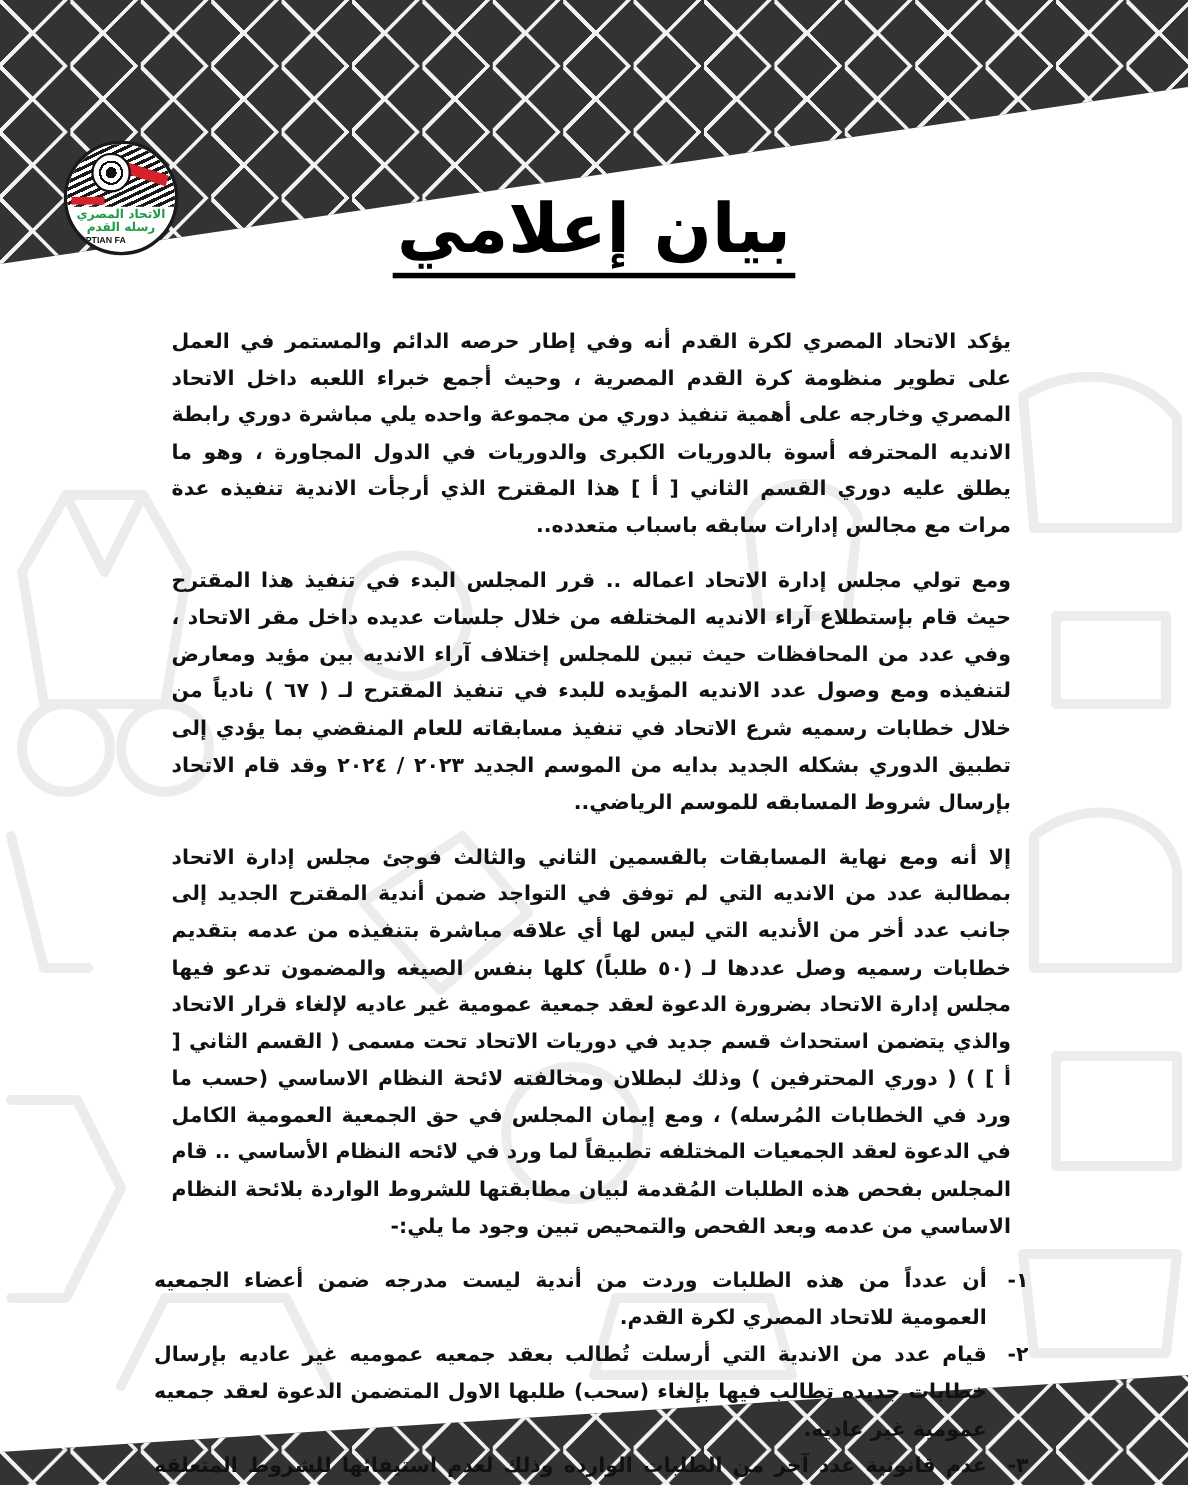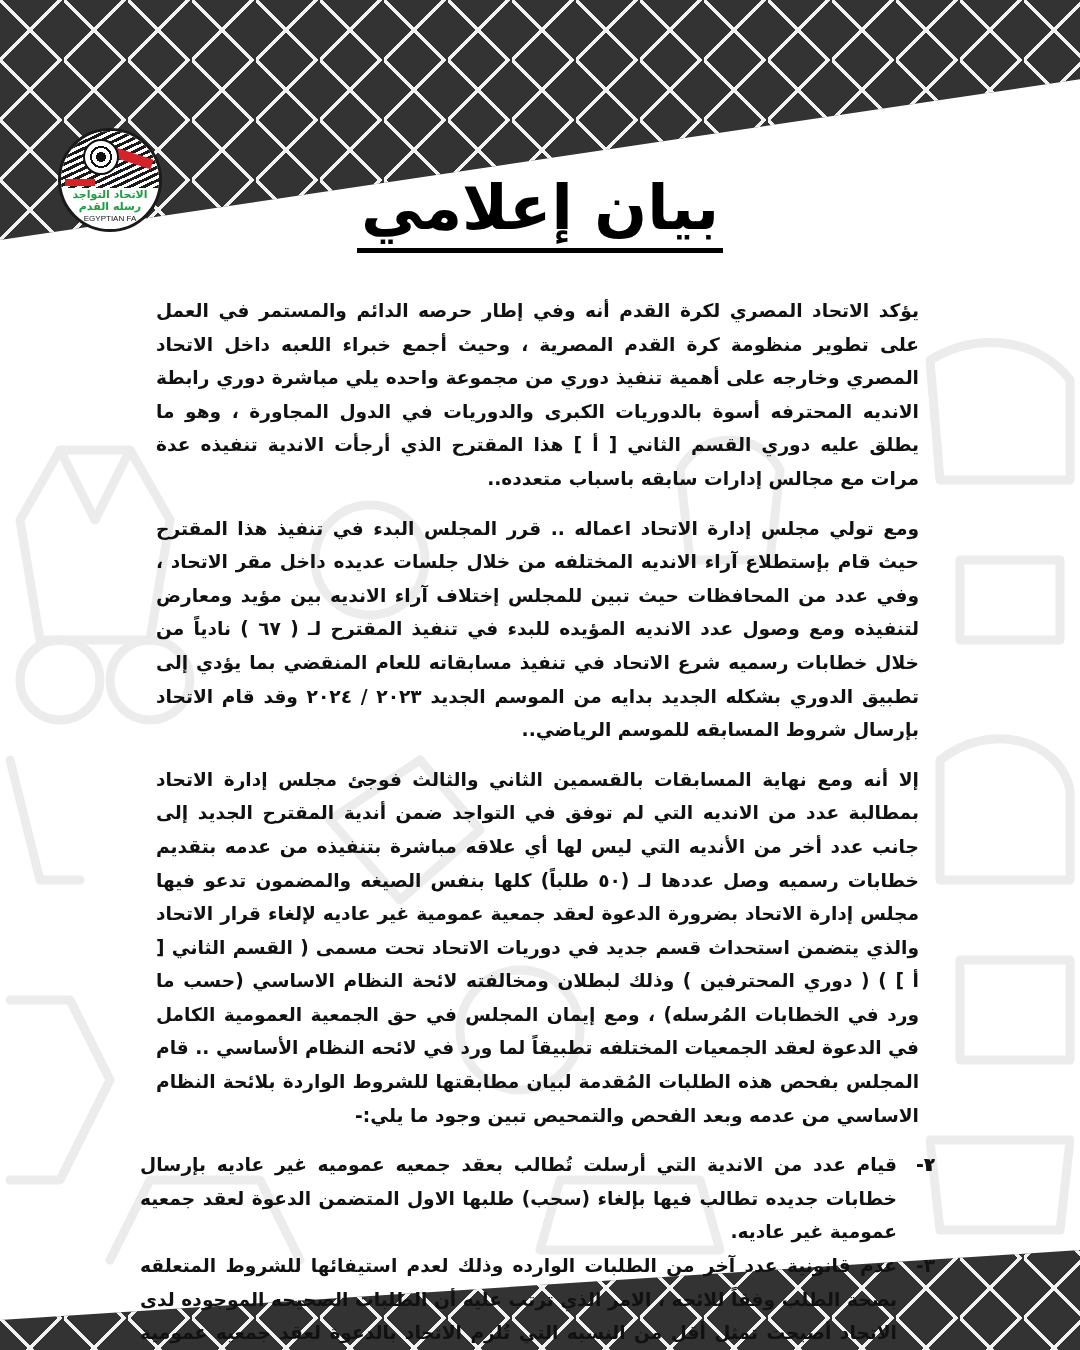--- a/index.html
+++ b/index.html
@@ -42,22 +42,22 @@
       position: absolute; left: 22px; top: 8px; width: 36px; height: 36px; border-radius: 50%;
       background: radial-gradient(circle at 50% 50%, #111 0 5px, #fff 5px 9px, #111 9px 11px, #fff 11px);
       border: 2px solid #111;
     }
     .logo-text {
       position: absolute; left: 0; top: 58px; width: 100%; text-align: center;
       font-family: "DejaVu Sans", sans-serif; font-weight: bold; color: #1f9c45;
       font-size: 11px; line-height: 12px; direction: rtl;
     }
     .logo-en {
-      position: absolute; left: 0; bottom: 6px; width: 100%; text-align: center;
-      font-size: 8px; font-weight: normal; color: #111; font-family: "Liberation Sans", sans-serif;
+      position: absolute; left: 0; bottom: 6px; width: 100%; text-align: left;
+      font-size: 8px; font-weight: bold; color: #111; font-family: "Liberation Sans", sans-serif;
     }
     .title {
       position: absolute; left: 0; top: 176px; width: 1080px; text-align: center;
       direction: rtl; z-index: 2;
     }
     .title span {
       display: inline-block; font-family: "DejaVu Sans", sans-serif; font-weight: bold;
       font-size: 62px; line-height: 64px; color: #000; letter-spacing: -1px;
       border-bottom: 5px solid #000; padding: 0 4px 8px;
     }
@@ -98,37 +98,38 @@
     <path d="M330 820 L420 760 L480 830 L400 900 Z"></path>
   </g>
 </svg>
 
 <div class="logo">
   <div class="logo-rays"></div>
   <div class="logo-red"></div>
   <div class="logo-red2"></div>
   <div class="logo-ball"></div>
   <div class="logo-text">
-    <div>الاتحاد التواجد</div>
+    <div>الاتحاد المصري</div>
     <div>رسله القدم</div>
   </div>
   <div class="logo-en">EGYPTIAN FA</div>
 </div>
 
 <div class="title">
   <span>بيان إعلامي</span>
 </div>
 
 <div class="content">
   <p>يؤكد الاتحاد المصري لكرة القدم أنه وفي إطار حرصه الدائم والمستمر في العمل على تطوير منظومة كرة القدم المصرية ، وحيث أجمع خبراء اللعبه داخل الاتحاد المصري وخارجه على أهمية تنفيذ دوري من مجموعة واحده يلي مباشرة دوري رابطة الانديه المحترفه أسوة بالدوريات الكبرى والدوريات في الدول المجاورة ، وهو ما يطلق عليه دوري القسم الثاني [ أ ] هذا المقترح الذي أرجأت الاندية تنفيذه عدة مرات مع مجالس إدارات سابقه باسباب متعدده..</p>
   <p>ومع تولي مجلس إدارة الاتحاد اعماله .. قرر المجلس البدء في تنفيذ هذا المقترح حيث قام بإستطلاع آراء الانديه المختلفه من خلال جلسات عديده داخل مقر الاتحاد ، وفي عدد من المحافظات حيث تبين للمجلس إختلاف آراء الانديه بين مؤيد ومعارض لتنفيذه ومع وصول عدد الانديه المؤيده للبدء في تنفيذ المقترح لـ ( ٦٧ ) نادياً من خلال خطابات رسميه شرع الاتحاد في تنفيذ مسابقاته للعام المنقضي بما يؤدي إلى تطبيق الدوري بشكله الجديد بدايه من الموسم الجديد ٢٠٢٣ / ٢٠٢٤ وقد قام الاتحاد بإرسال شروط المسابقه للموسم الرياضي..</p>
   <p>إلا أنه ومع نهاية المسابقات بالقسمين الثاني والثالث فوجئ مجلس إدارة الاتحاد بمطالبة عدد من الانديه التي لم توفق في التواجد ضمن أندية المقترح الجديد إلى جانب عدد أخر من الأنديه التي ليس لها أي علاقه مباشرة بتنفيذه من عدمه بتقديم خطابات رسميه وصل عددها لـ (٥٠ طلباً) كلها بنفس الصيغه والمضمون تدعو فيها مجلس إدارة الاتحاد بضرورة الدعوة لعقد جمعية عمومية غير عاديه لإلغاء قرار الاتحاد والذي يتضمن استحداث قسم جديد في دوريات الاتحاد تحت مسمى ( القسم الثاني [ أ ] ) ( دوري المحترفين ) وذلك لبطلان ومخالفته لائحة النظام الاساسي (حسب ما ورد في الخطابات المُرسله) ، ومع إيمان المجلس في حق الجمعية العمومية الكامل في الدعوة لعقد الجمعيات المختلفه تطبيقاً لما ورد في لائحه النظام الأساسي .. قام المجلس بفحص هذه الطلبات المُقدمة لبيان مطابقتها للشروط الواردة بلائحة النظام الاساسي من عدمه وبعد الفحص والتمحيص تبين وجود ما يلي:-</p>
   <ol class="list">
     <li>
       <span class="num">١-</span>
+      <span>أن عدداً من هذه الطلبات وردت من أندية ليست مدرجه ضمن أعضاء الجمعيه العمومية للاتحاد المصري لكرة القدم.</span>
     </li>
     <li>
       <span class="num">٢-</span>
       <span>قيام عدد من الاندية التي أرسلت تُطالب بعقد جمعيه عموميه غير عاديه بإرسال خطابات جديده تطالب فيها بإلغاء (سحب) طلبها الاول المتضمن الدعوة لعقد جمعيه عمومية غير عاديه.</span>
     </li>
     <li>
       <span class="num">٣-</span>
       <span>عدم قانونية عدد آخر من الطلبات الوارده وذلك لعدم استيفائها للشروط المتعلقه بصحة الطلب وفقاً للائحه ، الامر الذي ترتب عليه أن الطلبات الصحيحه الموجوده لدى الاتحاد أصبحت تمثل أقل من النسبه التي تُلزم الاتحاد بالدعوة لعقد جمعيه عمومية غير عاديه وهي ( ٣١ نادياً ) بنسبة ( ٢٥ % ) من أعضاء الجمعية طبقاً للائحة النظام الأساسي للاتحاد مع الإحاطه بأنه ضمن الاندية التي طالبت بعقد جمعية عمومية لإلغاء قرار تطبيق الدوري للقسم الثاني سبق لهم الموافقه على إقامة الدوري بنظامة الحالي قبل بداية الموسم.</span>
     </li>
   </ol>

